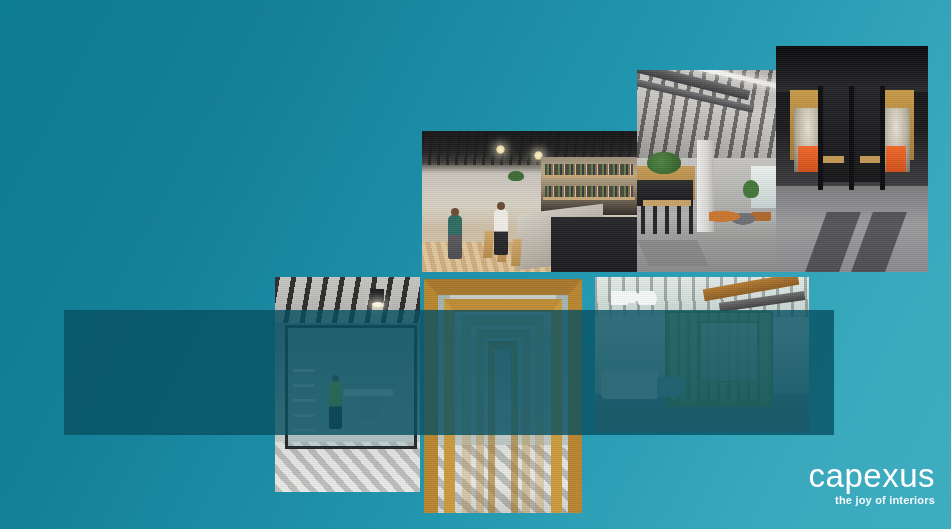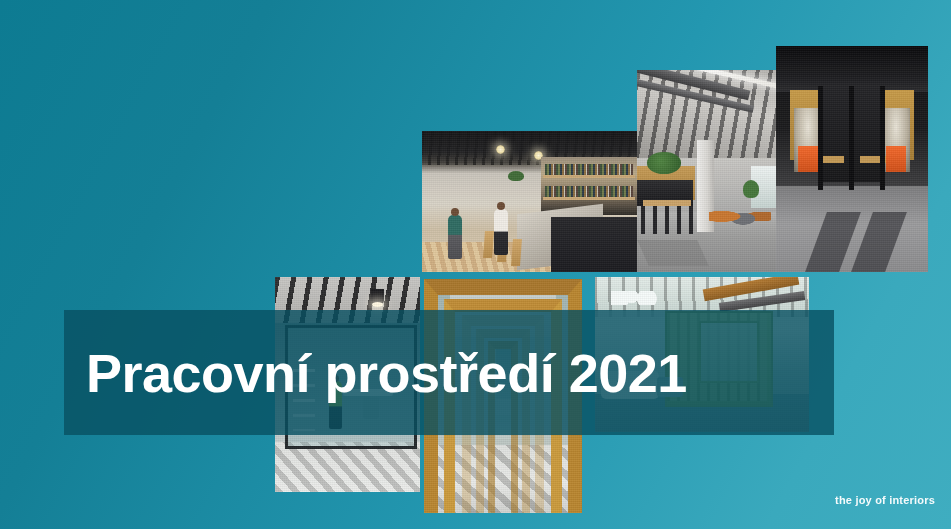--- a/index.html
+++ b/index.html
@@ -562,19 +562,19 @@
         <div class="lyr boxrib"></div>
         <div class="lyr boxwin"></div>
         <div class="lyr couch"></div>
         <div class="lyr ottoman"></div>
       </div>
     </div>
 
   </div>
 
   <div id="title-band"></div>
-  <div id="title-text">Pracovní prostředí 2021</div>
 
   <div id="logo">
+    <div id="logo-word">capexus</div>
     <div id="logo-tag">the joy of interiors</div>
   </div>
 
 </div>
 
 </body></html>

